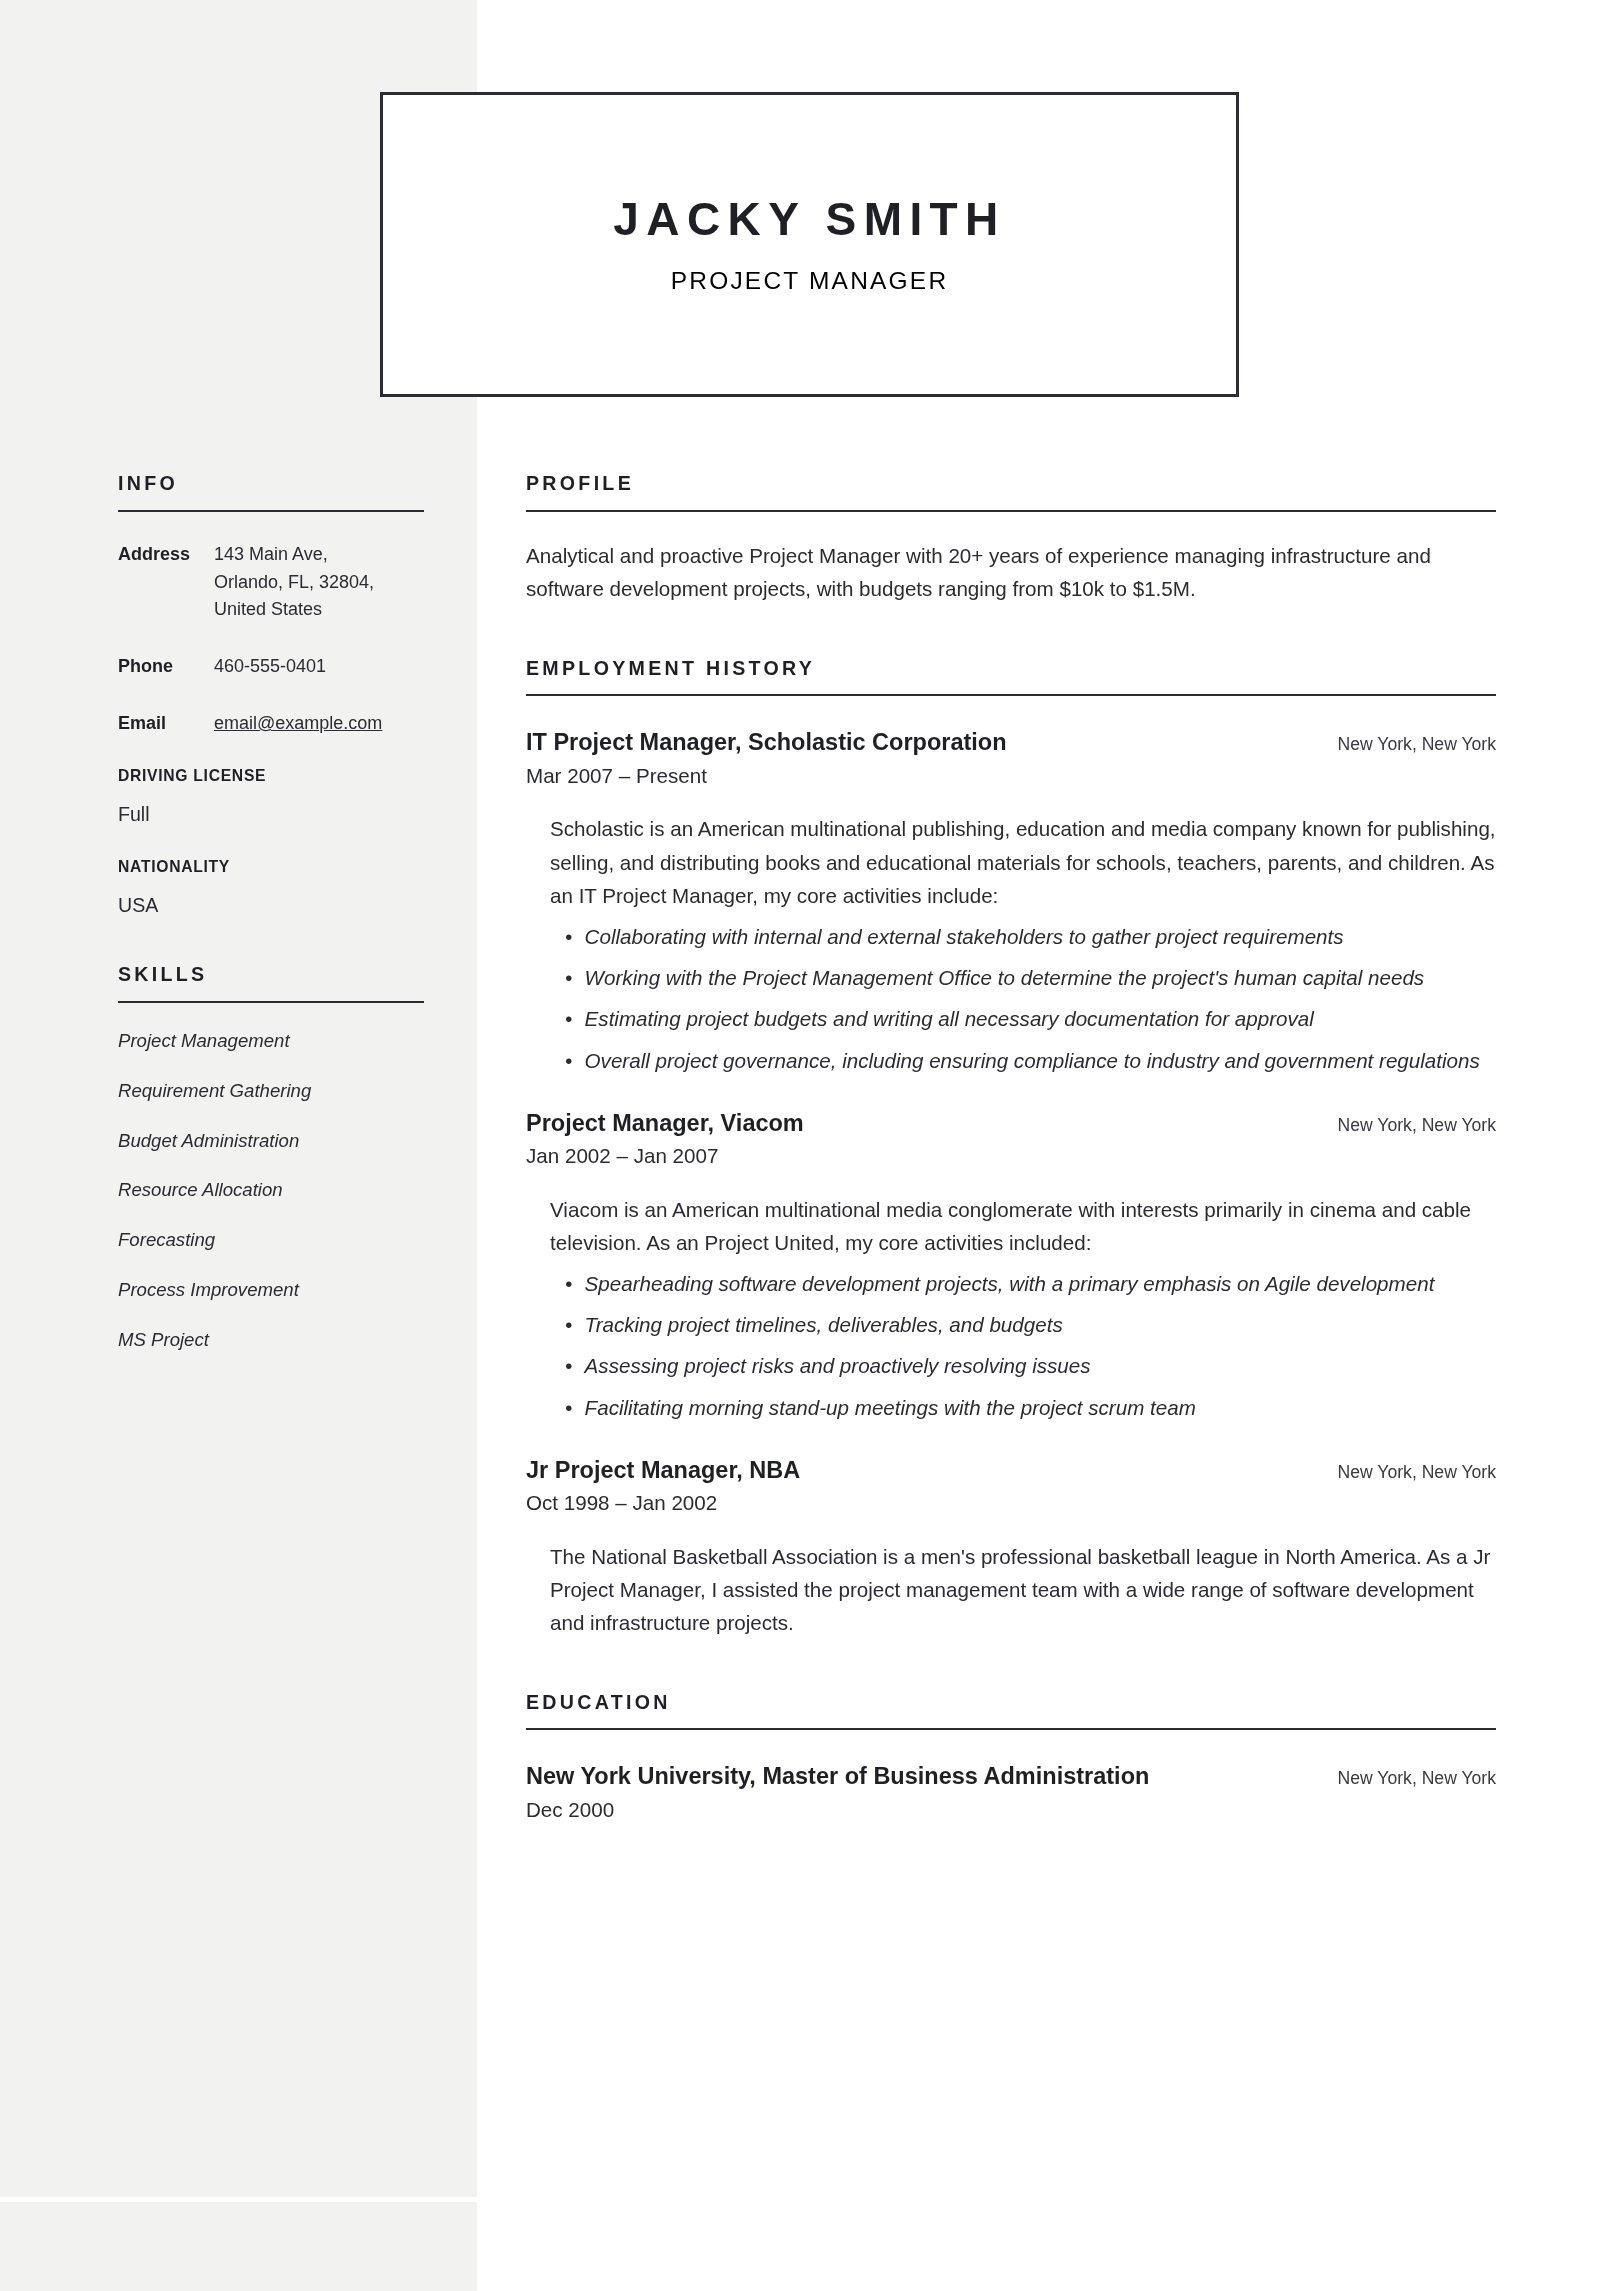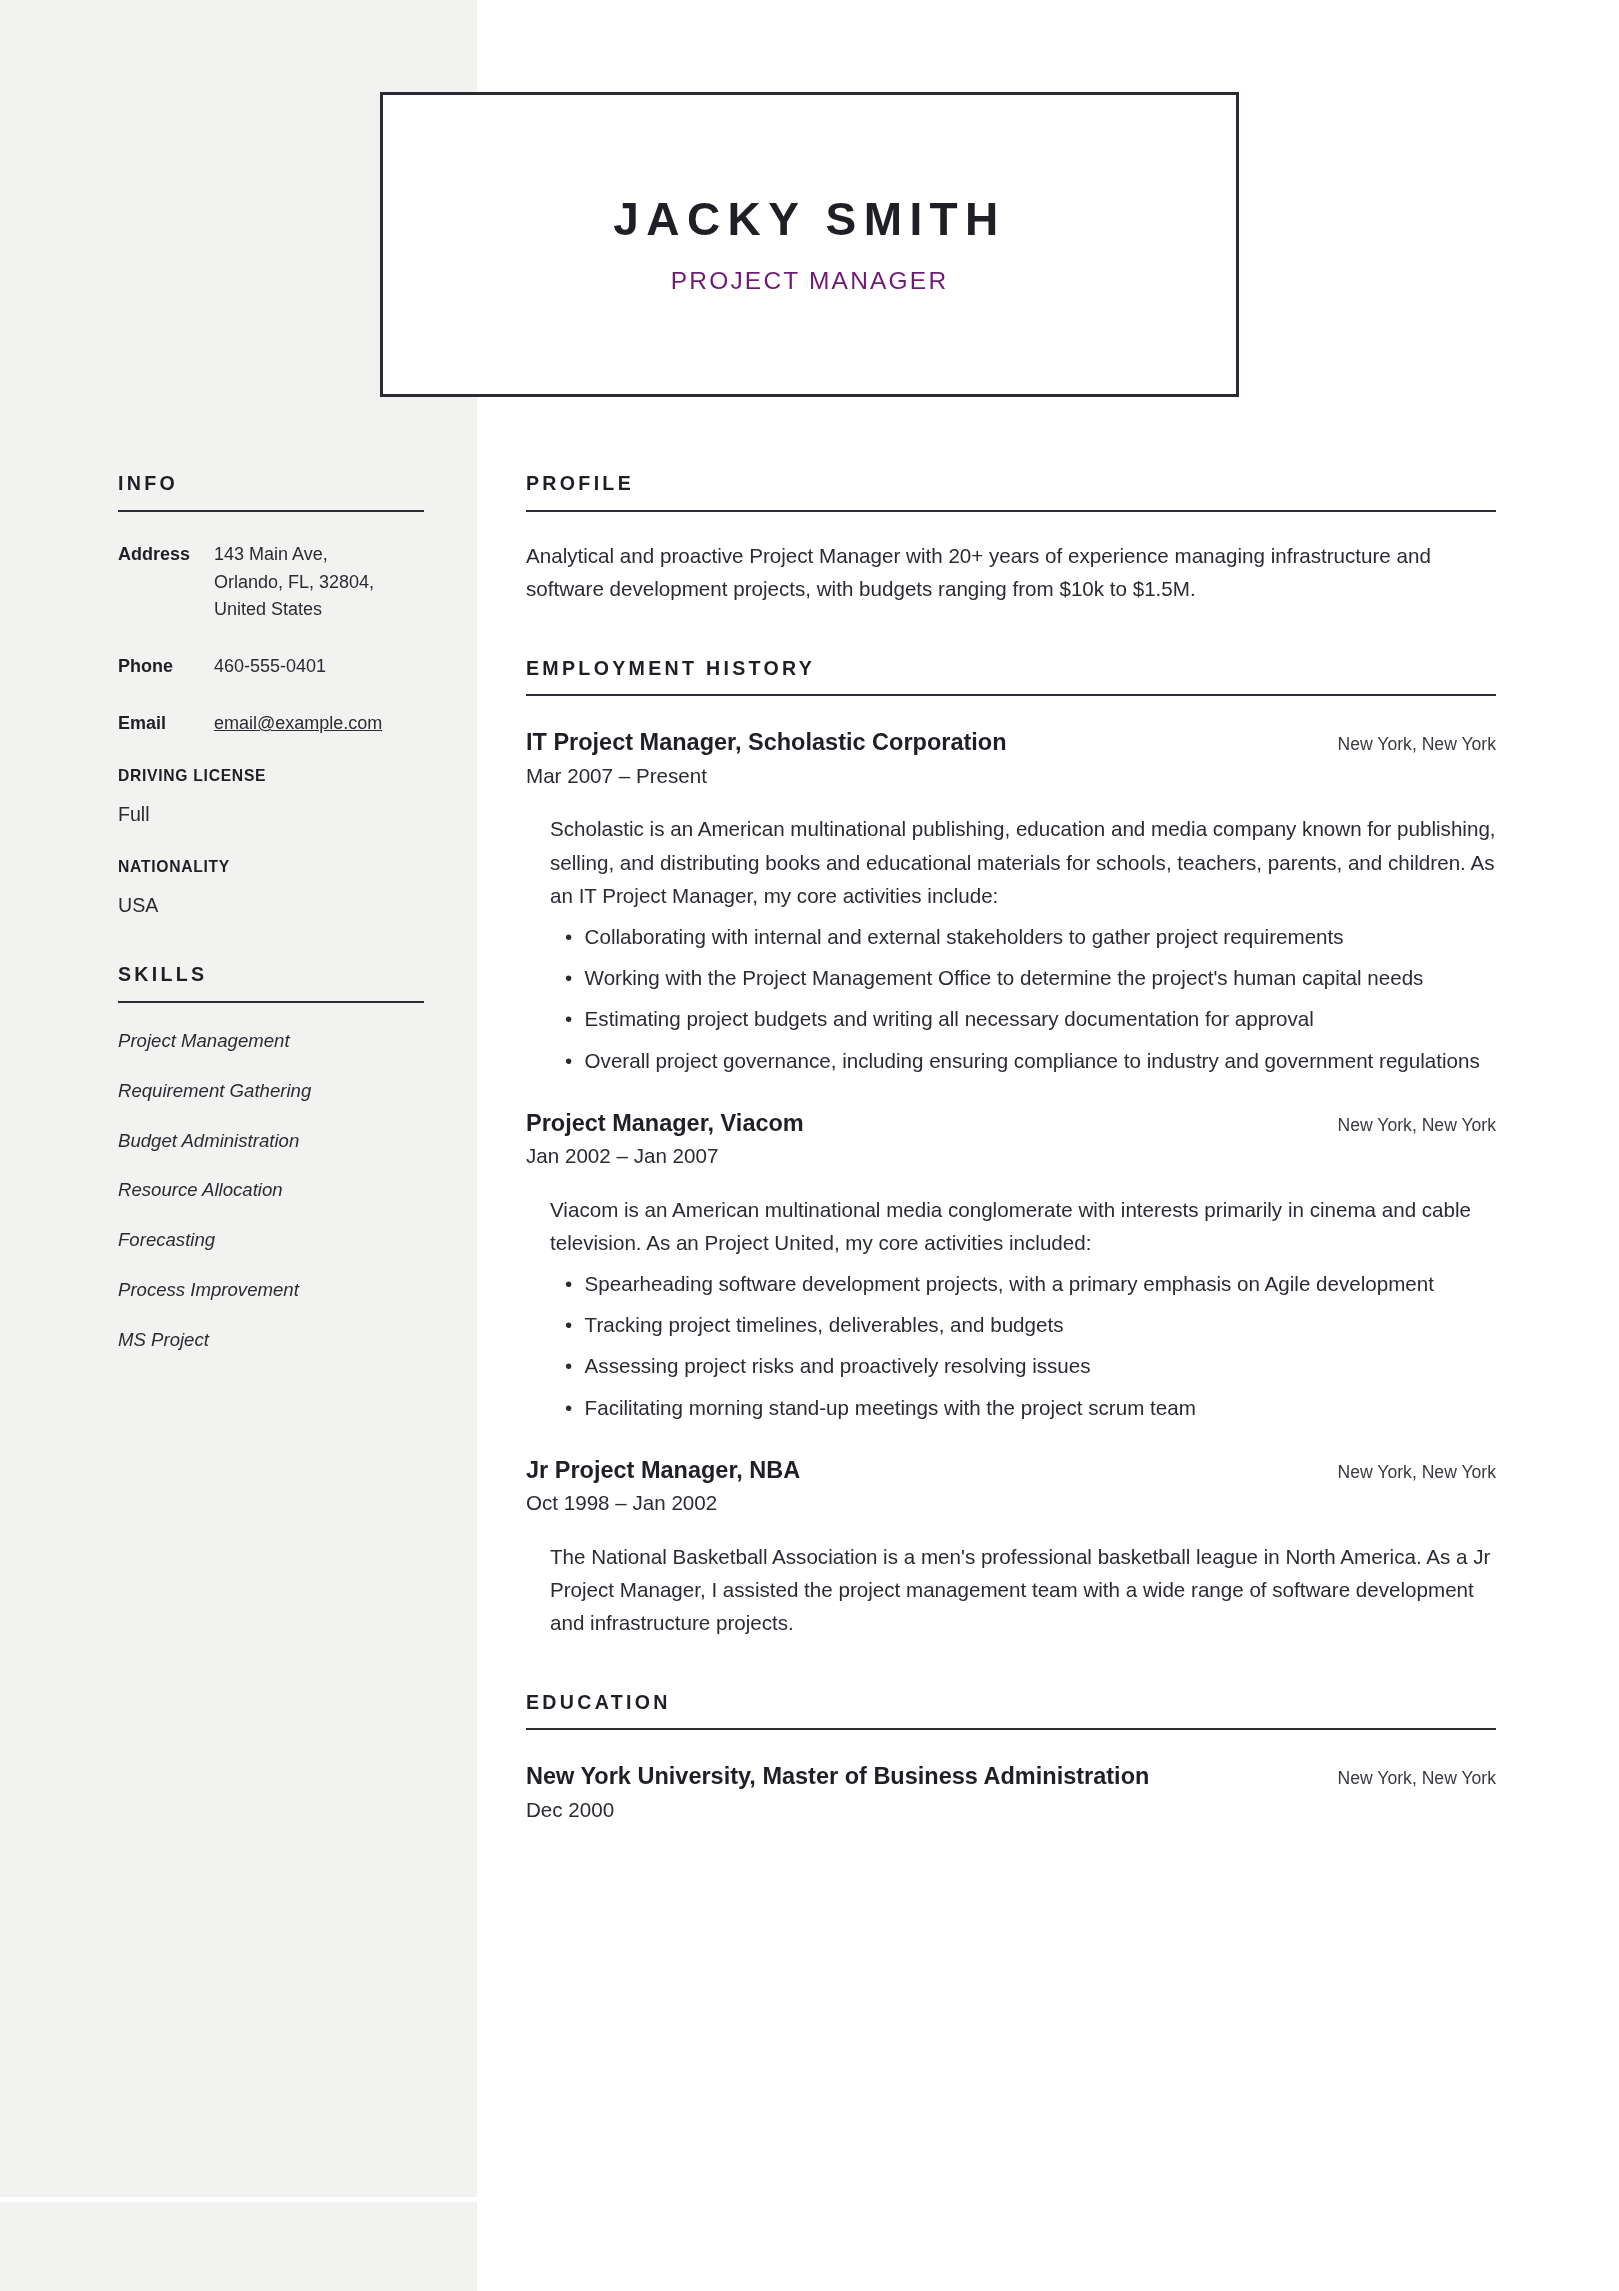--- a/index.html
+++ b/index.html
@@ -55,21 +55,21 @@
     font-weight:bold;
     letter-spacing:7.4px;
     color:#1f1f26;
     line-height:1.1;
     text-align:left;
   }
   .job-title {
     margin-top:21.6px;
     font-size:24.5px;
     letter-spacing:2.2px;
-    color:#701a75;
+    color:#000000;
     font-weight:400;
     text-align:center;
   }
 
   
   .left-col {
     position:absolute;
     left:118px; top:472px;
     width:306px;
   }
@@ -192,20 +192,21 @@
     padding-left:39px;
     list-style:none;
   }
   .entry-bullets li {
     position:relative;
     font-size:20.6px;
     line-height:1.62;
     color:#2b2b33;
     margin-top:7.8px;
     padding-left:19.6px;
+    font-style:italic;
   }
   .entry-bullets li::before {
     content:"\2022";
     position:absolute;
     left:0; top:0;
     font-size:20.6px;
     color:#2b2b33;
   }
 </style>
 </head>

